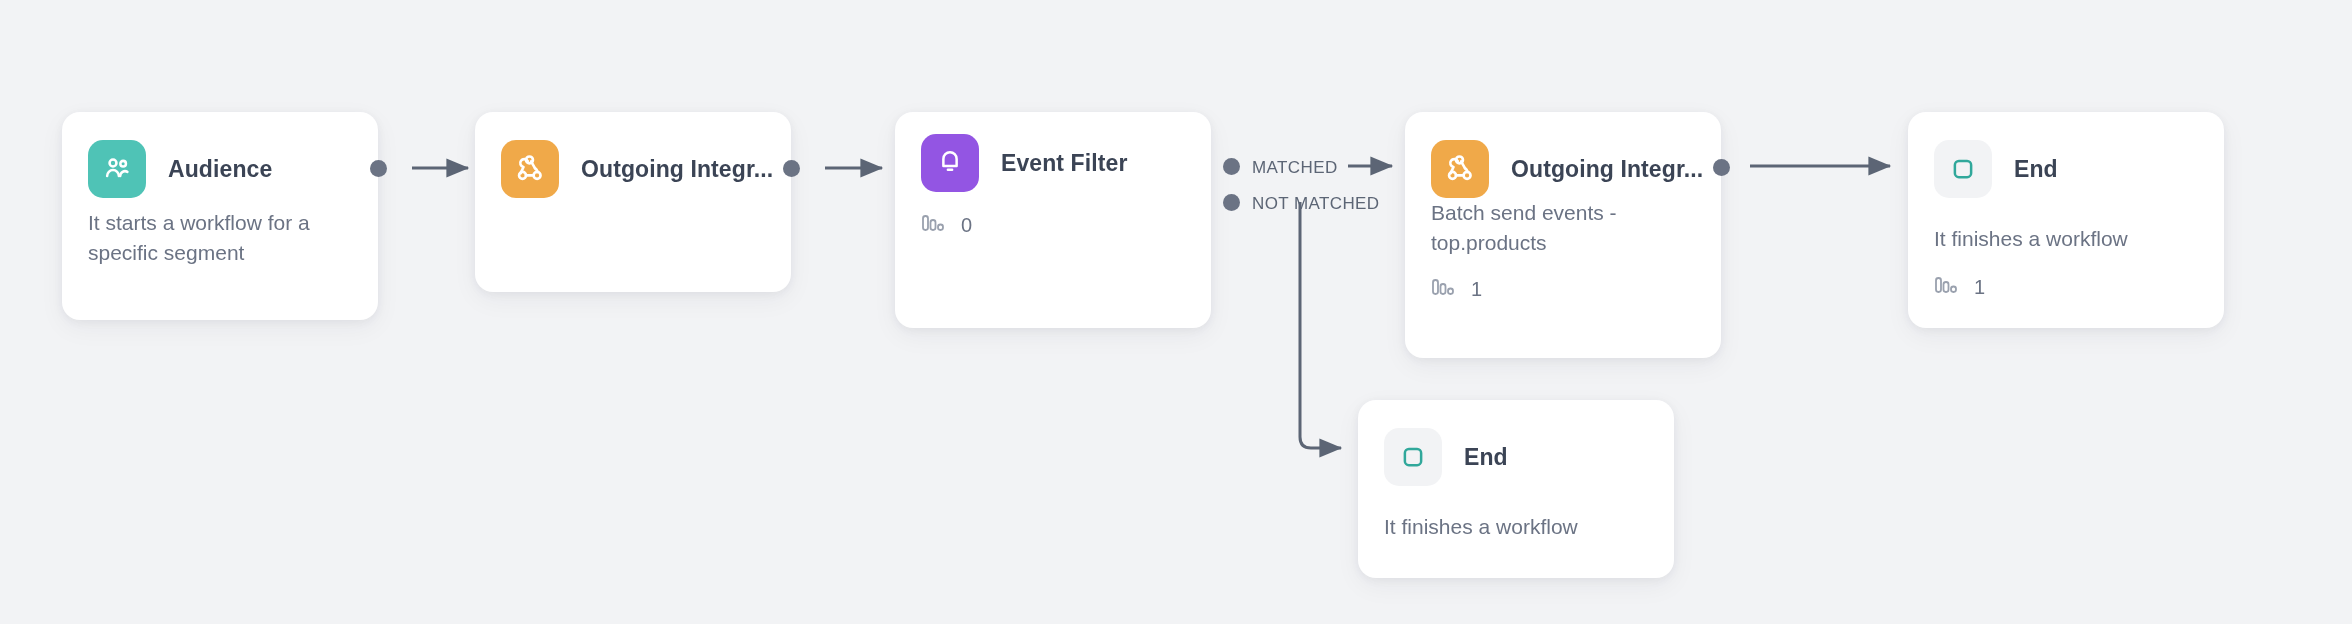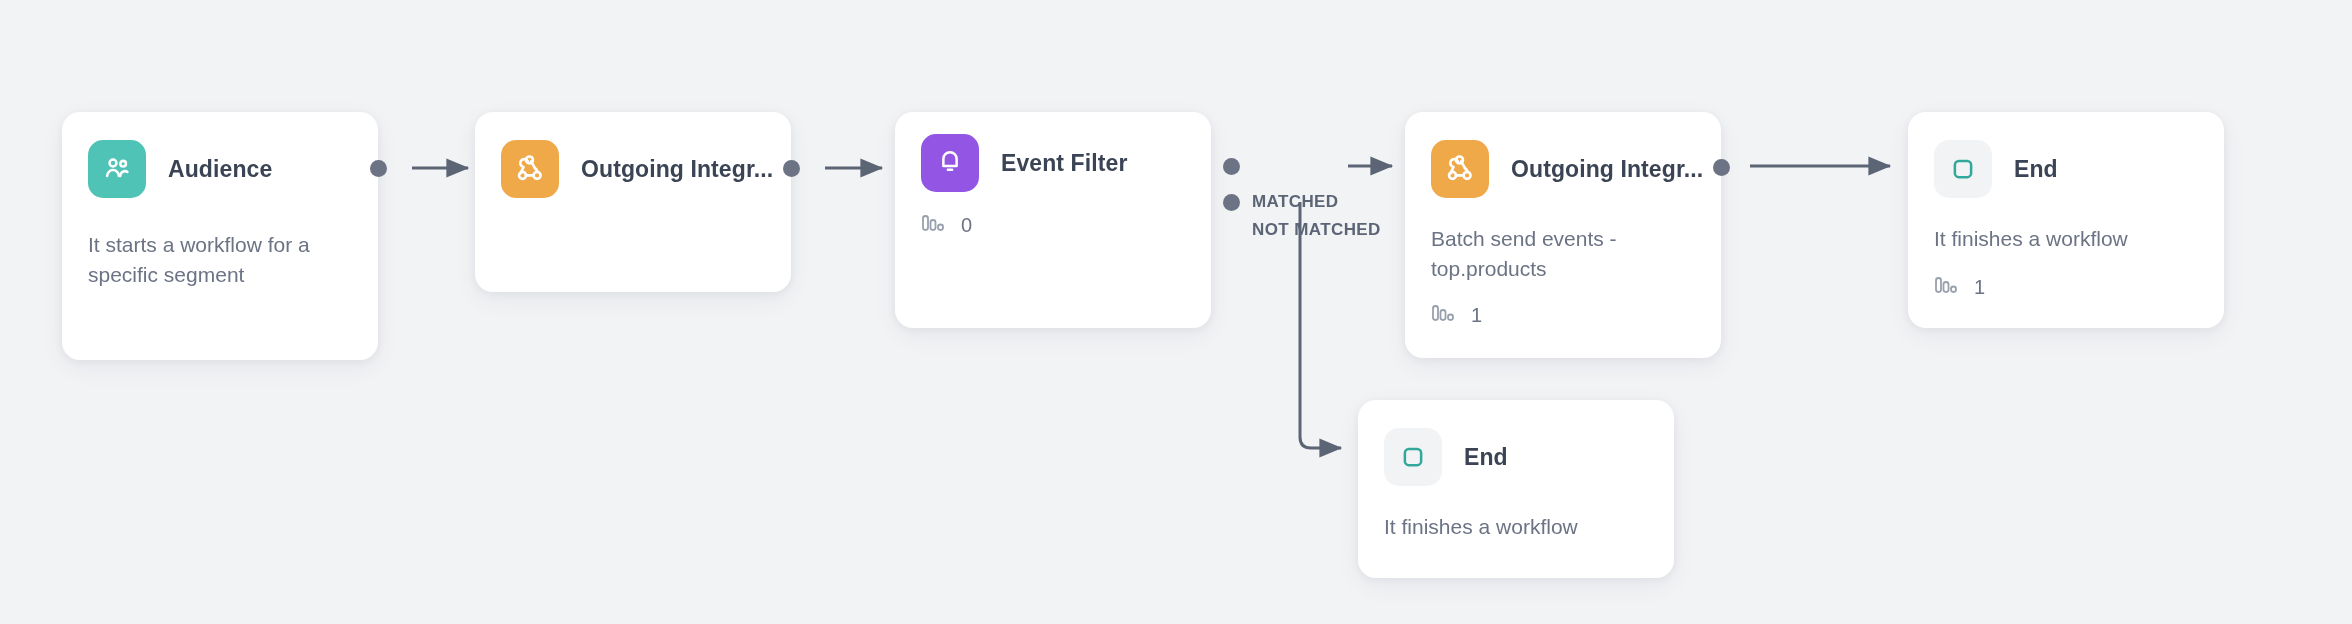--- a/index.html
+++ b/index.html
@@ -74,25 +74,24 @@
     width: 17px;
     height: 17px;
     border-radius: 50%;
     background: #6b7384;
   }
 
   
   .edge-label {
     position: absolute;
     font-size: 17px;
-    font-weight: bold;
+    font-weight: normal;
     color: #5c6575;
     letter-spacing: .4px;
     white-space: nowrap;
-    margin-top: 34px;
   }
 
   svg.wire {
     position: absolute;
     left: 0;
     top: 0;
     width: 2352px;
     height: 624px;
     overflow: visible;
     pointer-events: none;
@@ -114,33 +113,33 @@
 
     <line x1="825" y1="168" x2="882" y2="168" stroke="#5c6575" stroke-width="3" marker-end="url(#arrowhead)"></line>
 
     <line x1="1348" y1="166" x2="1392" y2="166" stroke="#5c6575" stroke-width="3" marker-end="url(#arrowhead)"></line>
 
     <path d="M1300,202 L1300,437 Q1300,448 1311,448 L1341,448" fill="none" stroke="#5c6575" stroke-width="3" marker-end="url(#arrowhead)"></path>
 
     <line x1="1750" y1="166" x2="1890" y2="166" stroke="#5c6575" stroke-width="3" marker-end="url(#arrowhead)"></line>
   </svg>
 
-  <div class="node" style="left:62px; top:112px; width:316px; height:248px; padding:28px 26px;">
+  <div class="node" style="left:62px; top:112px; width:316px; height:208px; padding:28px 26px;">
     <div class="node-head">
       <div class="node-icon icon-teal">
         <svg width="32" height="32" viewBox="0 0 24 24" fill="none" stroke="#ffffff" stroke-width="1.9" stroke-linecap="round" stroke-linejoin="round">
           <circle cx="9" cy="7.5" r="2.6"></circle>
           <path d="M4.6 17.2a4.4 4.4 0 0 1 8.8 0"></path>
           <circle cx="16.6" cy="8" r="2.1"></circle>
           <path d="M14.4 17.2a3.6 3.6 0 0 1 5.4-3.1"></path>
         </svg>
       </div>
       <div class="node-title">Audience</div>
     </div>
-    <div class="node-desc" style="margin-top:32px; max-width:248px;">It starts a workflow for a specific segment</div>
+    <div class="node-desc" style="margin-top:10px; max-width:248px;">It starts a workflow for a specific segment</div>
   </div>
   <div class="port" style="left:370px; top:160px;"></div>
 
   <div class="node" style="left:475px; top:112px; width:316px; height:180px; padding:28px 26px;">
     <div class="node-head">
       <div class="node-icon icon-orange">
         <svg width="32" height="32" viewBox="0 0 24 24" fill="none" stroke="#ffffff" stroke-width="2" stroke-linecap="round" stroke-linejoin="round">
           <path d="M10.3 6.1a3 3 0 1 0-3.2 4.4L5 15.1"></path>
           <circle cx="6.4" cy="16.8" r="2.6"></circle>
           <circle cx="17.3" cy="16.8" r="2.6"></circle>
@@ -173,38 +172,38 @@
           <rect x="17" y="12.5" width="5" height="5.5" rx="2.4"></rect>
         </svg>
       </span>
       <span>0</span>
     </div>
   </div>
   <div class="port" style="left:1223px; top:158px;"></div>
   <div class="port" style="left:1223px; top:194px;"></div>
 
   <div class="edge-label" style="left:1252px; top:158px;">MATCHED</div>
-  <div class="edge-label" style="left:1252px; top:186px;">NOT MATCHED</div>
+  <div class="edge-label" style="left:1252px; top:194px;">NOT MATCHED</div>
 
   <div class="node" style="left:1405px; top:112px; width:316px; height:246px; padding:28px 26px;">
     <div class="node-head">
       <div class="node-icon icon-orange">
         <svg width="32" height="32" viewBox="0 0 24 24" fill="none" stroke="#ffffff" stroke-width="2" stroke-linecap="round" stroke-linejoin="round">
           <path d="M10.3 6.1a3 3 0 1 0-3.2 4.4L5 15.1"></path>
           <circle cx="6.4" cy="16.8" r="2.6"></circle>
           <circle cx="17.3" cy="16.8" r="2.6"></circle>
           <path d="M9.1 16.8h5.5"></path>
           <path d="M12.8 6.3l3 5.2"></path>
           <circle cx="11.6" cy="5.2" r="2.6"></circle>
           <path d="M15.8 11.5a3 3 0 0 1 1.6 2.7"></path>
         </svg>
       </div>
       <div class="node-title">Outgoing Integr...</div>
     </div>
-    <div class="node-desc" style="margin-top:26px; max-width:230px;">Batch send events - top.products</div>
+    <div class="node-desc" style="max-width:230px;">Batch send events - top.products</div>
     <div class="node-stat" style="margin-top:18px;">
       <span>
         <svg width="26" height="22" viewBox="0 0 26 22" fill="none" stroke="#9aa1ae" stroke-width="1.8">
           <rect x="2" y="4" width="5" height="14" rx="2.4"></rect>
           <rect x="9.5" y="8" width="5" height="10" rx="2.4"></rect>
           <rect x="17" y="12.5" width="5" height="5.5" rx="2.4"></rect>
         </svg>
       </span>
       <span>1</span>
     </div>

